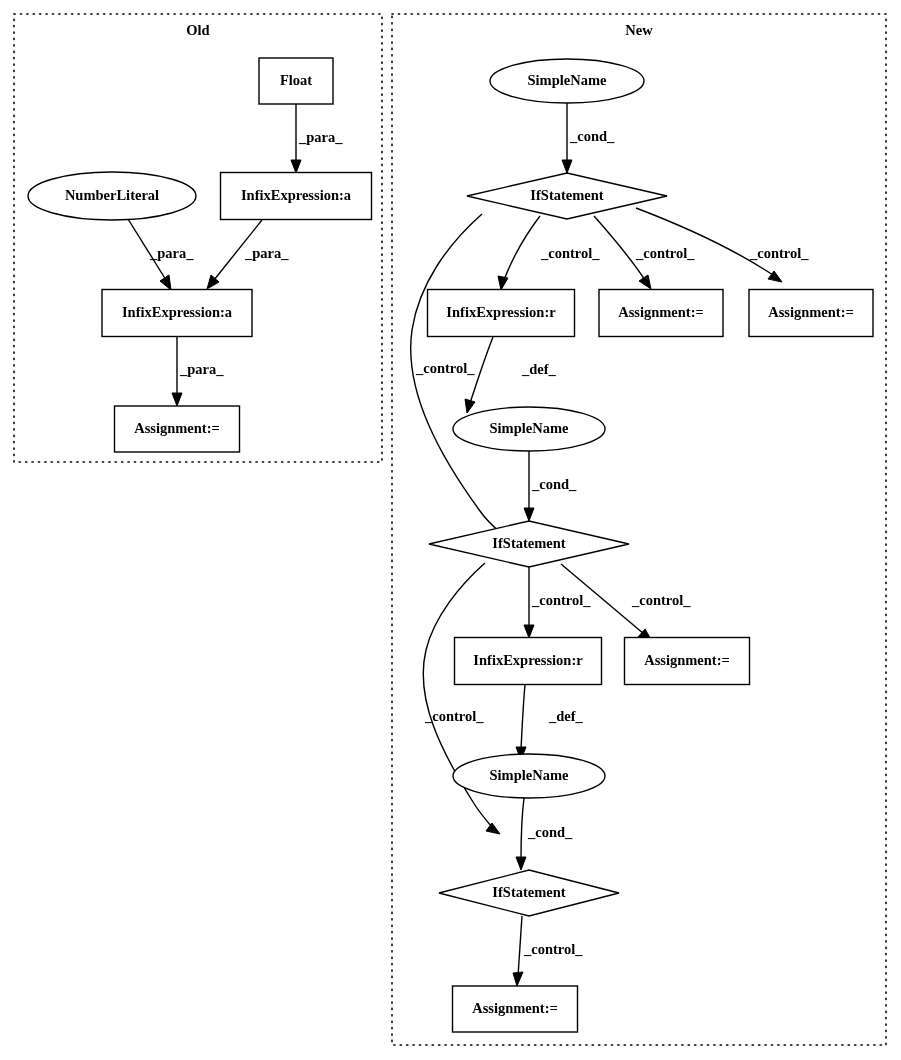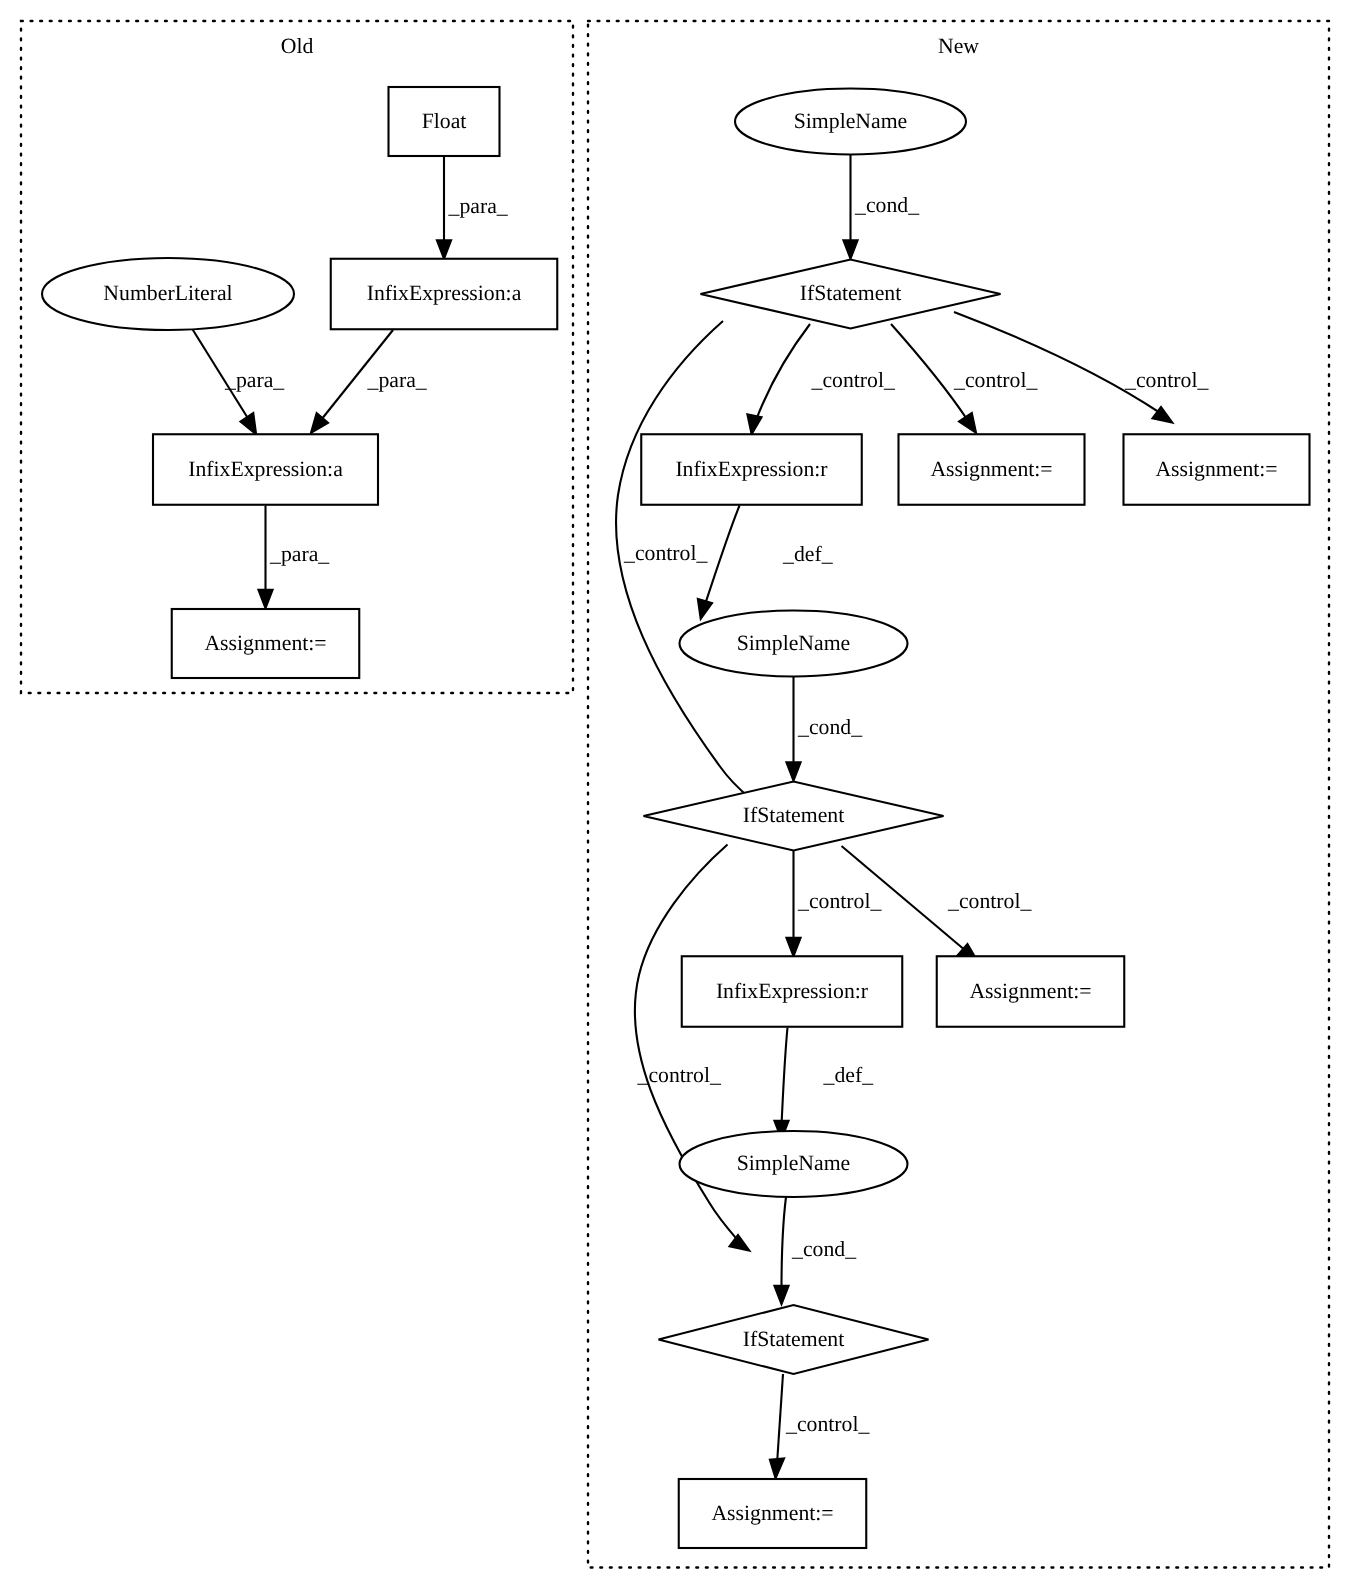--- a/index.html
+++ b/index.html
@@ -11,20 +11,21 @@
   body {
     width: 901px;
     height: 1060px;
     font-family: "Liberation Serif", "DejaVu Serif", serif;
     overflow: hidden;
   }
   #graph-root {
     position: relative;
     width: 797px;
     height: 1060px;
+    font-weight: bold;
   }
   svg#graph-svg {
     display: block;
     width: 901px;
     height: 1060px;
     background: #ffffff;
   }
   .cluster-box {
     fill: none;
     stroke: #000000;

